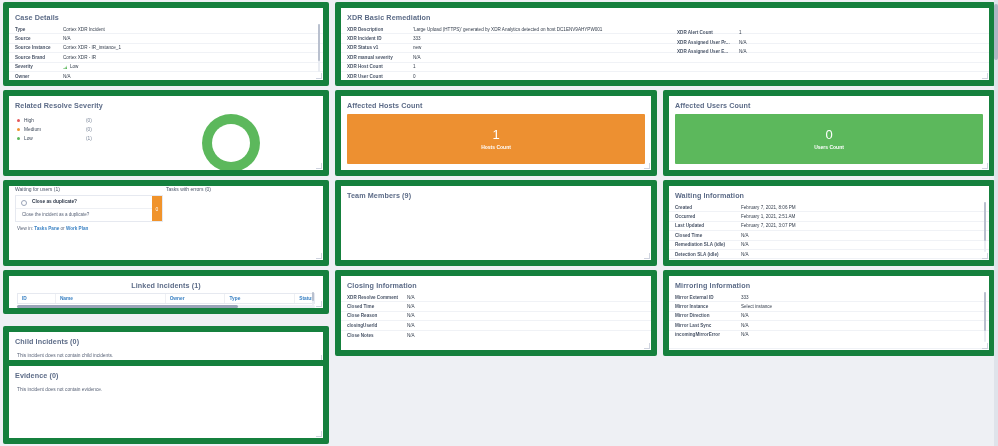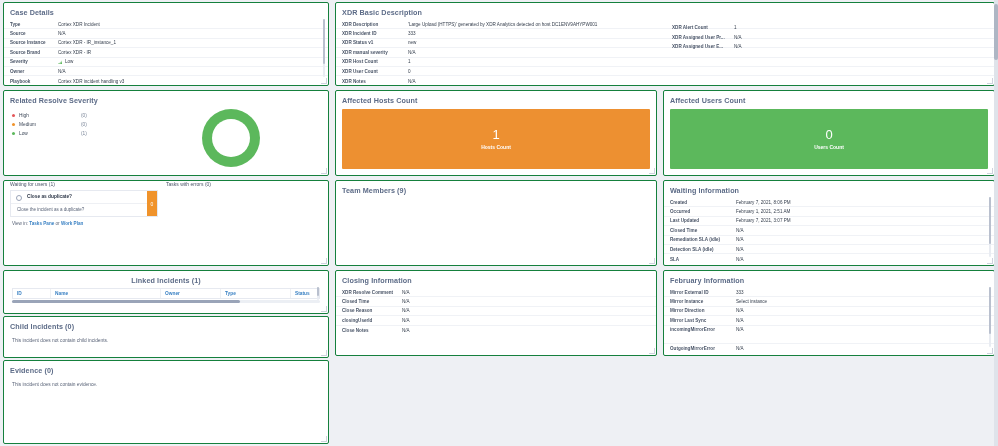--- a/index.html
+++ b/index.html
@@ -14,21 +14,21 @@
     width: 998px; height: 446px;
     display: grid;
     grid-template-columns: 332px 328px 338px;
     grid-template-rows: 88px 90px 90px 90px 88px;
     gap: 0;
     padding: 0;
   }
   .cell { padding: 2px 3px 2px 3px; }
   .card {
     background: #fff;
-    border: 1px solid #15803d;
+    border: 6px solid #15803d;
     border-radius: 2px;
     width: 100%; height: 100%;
     position: relative;
     overflow: hidden;
   }
   .card-title {
     font-size: 7.2px;
     color: #5c6b87;
     font-weight: bold;
     letter-spacing: .1px;
@@ -238,21 +238,21 @@
       </div>
       <div class="kv-scroll">
           <i></i>
         </div>
       <div class="resize-handle"></div>
     </div>
   </div>
 
   <div class="cell" style="grid-column: 2 / span 2;">
     <div class="card">
-      <div class="card-title">XDR Basic Description</div>
+      <div class="card-title">XDR Basic Remediation</div>
       <div class="kv kv-wide">
         <div class="kv-row">
             <div class="kv-k">XDR Description</div>
             <div class="kv-v">'Large Upload (HTTPS)' generated by XDR Analytics detected on host DC1ENV9AHYPW001</div>
           </div>
         <div class="kv-row">
             <div class="kv-k">XDR Incident ID</div>
             <div class="kv-v">333</div>
           </div>
         <div class="kv-row">
@@ -432,21 +432,21 @@
         <div class="lt-th" style="flex:1;">Status</div>
       </div>
       <div class="lt-scroll-h">
           <i></i>
         </div>
       <div class="lt-scroll-v">
           <i></i>
         </div>
       <div class="resize-handle"></div>
     </div>
-    <div class="card" style="height:42px; margin-top:2px;">
+    <div class="card" style="height:42px; margin-top:12px;">
       <div class="card-title">Child Incidents (0)</div>
       <div class="empty-text">This incident does not contain child incidents.</div>
       <div class="resize-handle"></div>
     </div>
   </div>
 
   <div class="cell">
     <div class="card">
       <div class="card-title">Closing Information</div>
       <div class="kv kv-wide">
@@ -470,21 +470,21 @@
             <div class="kv-k" style="width:60px;">Close Notes</div>
             <div class="kv-v">N/A</div>
           </div>
       </div>
       <div class="resize-handle"></div>
     </div>
   </div>
 
   <div class="cell">
     <div class="card">
-      <div class="card-title">February Information</div>
+      <div class="card-title">Mirroring Information</div>
       <div class="kv kv-wide">
         <div class="kv-row">
             <div class="kv-k">Mirror External ID</div>
             <div class="kv-v">333</div>
           </div>
         <div class="kv-row">
             <div class="kv-k">Mirror Instance</div>
             <div class="kv-v" style="color:#37404f;">Select instance</div>
           </div>
         <div class="kv-row">

